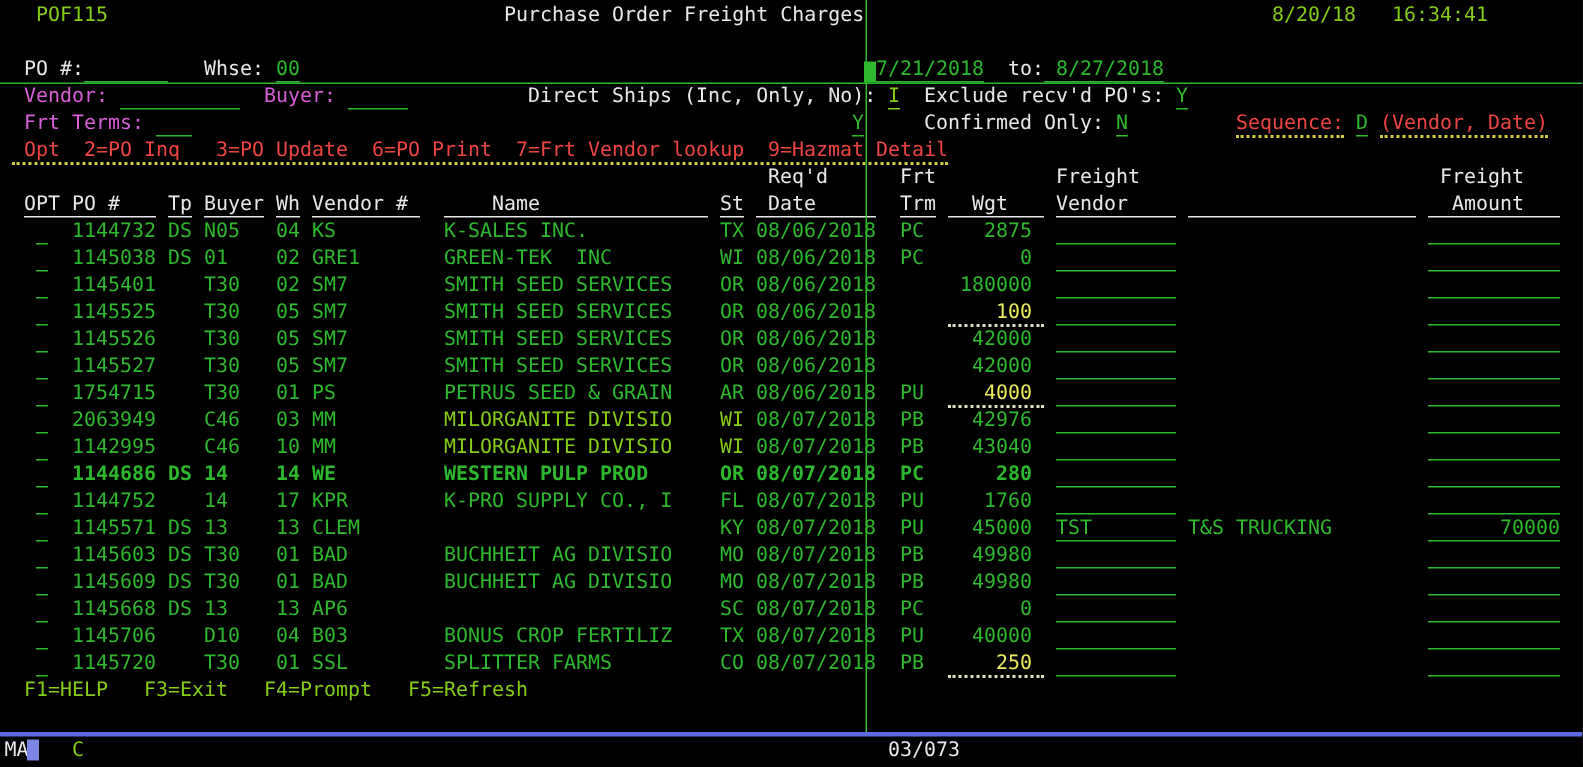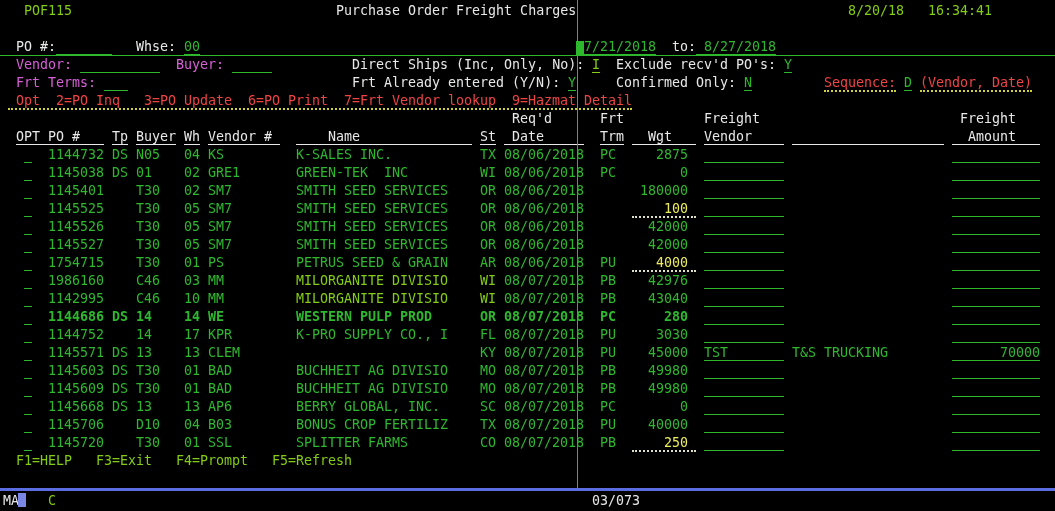--- a/index.html
+++ b/index.html
@@ -55,21 +55,20 @@
   <span class="seg green ul" style="left:80px;top:57px;width:80px"></span>
   <span class="seg magenta" style="left:176px;top:57px">Buyer:</span>
   <span class="seg green ul" style="left:232px;top:57px;width:40px"></span>
   <span class="seg white" style="left:352px;top:57px">Direct Ships (Inc, Only, No):</span>
   <span class="seg blue ul" style="left:592px;top:57px">I</span>
   <span class="seg white" style="left:616px;top:57px">Exclude recv'd PO's:</span>
   <span class="seg green ul" style="left:784px;top:57px">Y</span>
 
   <span class="seg magenta" style="left:16px;top:75px">Frt Terms:</span>
   <span class="seg green ul" style="left:104px;top:75px;width:24px"></span>
-  <span class="seg white" style="left:352px;top:75px">Frt Already entered (Y/N):</span>
   <span class="seg green ul" style="left:568px;top:75px">Y</span>
   <span class="seg white" style="left:616px;top:75px">Confirmed Only:</span>
   <span class="seg green ul" style="left:744px;top:75px">N</span>
   <span class="seg yellow dot-y" style="left:824px;top:75px">Sequence:</span>
   <span class="seg green ul" style="left:904px;top:75px">D</span>
   <span class="seg yellow dot-y" style="left:920px;top:75px">(Vendor, Date)</span>
 
   <span class="seg dot-y" style="left:8px;top:93px;width:624px"></span>
   <span class="seg yellow" style="left:16px;top:93px">Opt</span>
   <span class="seg yellow" style="left:56px;top:93px">2=PO Inq</span>
@@ -208,21 +207,21 @@
         <span class="seg green" style="left: 480px;">AR</span>
         <span class="seg green" style="left: 504px;">08/06/2018</span>
         <span class="seg green" style="left: 600px;">PU</span>
         <span class="seg dot-field" style="left: 632px; width: 64px;"></span>
         <span class="seg yellow-hl" style="left: 656px;">4000</span>
         <span class="seg green ul" style="left: 704px; width: 80px;"></span>
         <span class="seg green ul" style="left: 952px; width: 88px;"></span>
       </div>
       <div class="trow" style="top: 273px;">
         <span class="seg green ul" style="left: 24px; width: 8px;"></span>
-        <span class="seg green" style="left: 48px;">1986160</span>
+        <span class="seg green" style="left: 48px;">2063949</span>
         <span class="seg green" style="left: 112px;"></span>
         <span class="seg green" style="left: 136px;">C46</span>
         <span class="seg green" style="left: 184px;">03</span>
         <span class="seg green" style="left: 208px;">MM</span>
         <span class="seg blue" style="left: 296px;">MILORGANITE DIVISIO</span>
         <span class="seg blue" style="left: 480px;">WI</span>
         <span class="seg green" style="left: 504px;">08/07/2018</span>
         <span class="seg green" style="left: 600px;">PB</span>
         <span class="seg green" style="left: 648px;">42976</span>
         <span class="seg green ul" style="left: 704px; width: 80px;"></span>
@@ -262,21 +261,21 @@
         <span class="seg green ul" style="left: 24px; width: 8px;"></span>
         <span class="seg green" style="left: 48px;">1144752</span>
         <span class="seg green" style="left: 112px;"></span>
         <span class="seg green" style="left: 136px;">14</span>
         <span class="seg green" style="left: 184px;">17</span>
         <span class="seg green" style="left: 208px;">KPR</span>
         <span class="seg green" style="left: 296px;">K-PRO SUPPLY CO., I</span>
         <span class="seg green" style="left: 480px;">FL</span>
         <span class="seg green" style="left: 504px;">08/07/2018</span>
         <span class="seg green" style="left: 600px;">PU</span>
-        <span class="seg green" style="left: 656px;">3030</span>
+        <span class="seg green" style="left: 656px;">1760</span>
         <span class="seg green ul" style="left: 704px; width: 80px;"></span>
         <span class="seg green ul" style="left: 952px; width: 88px;"></span>
       </div>
       <div class="trow" style="top: 345px;">
         <span class="seg green ul" style="left: 24px; width: 8px;"></span>
         <span class="seg green" style="left: 48px;">1145571</span>
         <span class="seg green" style="left: 112px;">DS</span>
         <span class="seg green" style="left: 136px;">13</span>
         <span class="seg green" style="left: 184px;">13</span>
         <span class="seg green" style="left: 208px;">CLEM</span>
@@ -319,21 +318,20 @@
         <span class="seg green ul" style="left: 704px; width: 80px;"></span>
         <span class="seg green ul" style="left: 952px; width: 88px;"></span>
       </div>
       <div class="trow" style="top: 399px;">
         <span class="seg green ul" style="left: 24px; width: 8px;"></span>
         <span class="seg green" style="left: 48px;">1145668</span>
         <span class="seg green" style="left: 112px;">DS</span>
         <span class="seg green" style="left: 136px;">13</span>
         <span class="seg green" style="left: 184px;">13</span>
         <span class="seg green" style="left: 208px;">AP6</span>
-        <span class="seg green" style="left: 296px;">BERRY GLOBAL, INC.</span>
         <span class="seg green" style="left: 480px;">SC</span>
         <span class="seg green" style="left: 504px;">08/07/2018</span>
         <span class="seg green" style="left: 600px;">PC</span>
         <span class="seg green" style="left: 680px;">0</span>
         <span class="seg green ul" style="left: 704px; width: 80px;"></span>
         <span class="seg green ul" style="left: 952px; width: 88px;"></span>
       </div>
       <div class="trow" style="top: 417px;">
         <span class="seg green ul" style="left: 24px; width: 8px;"></span>
         <span class="seg green" style="left: 48px;">1145706</span>

